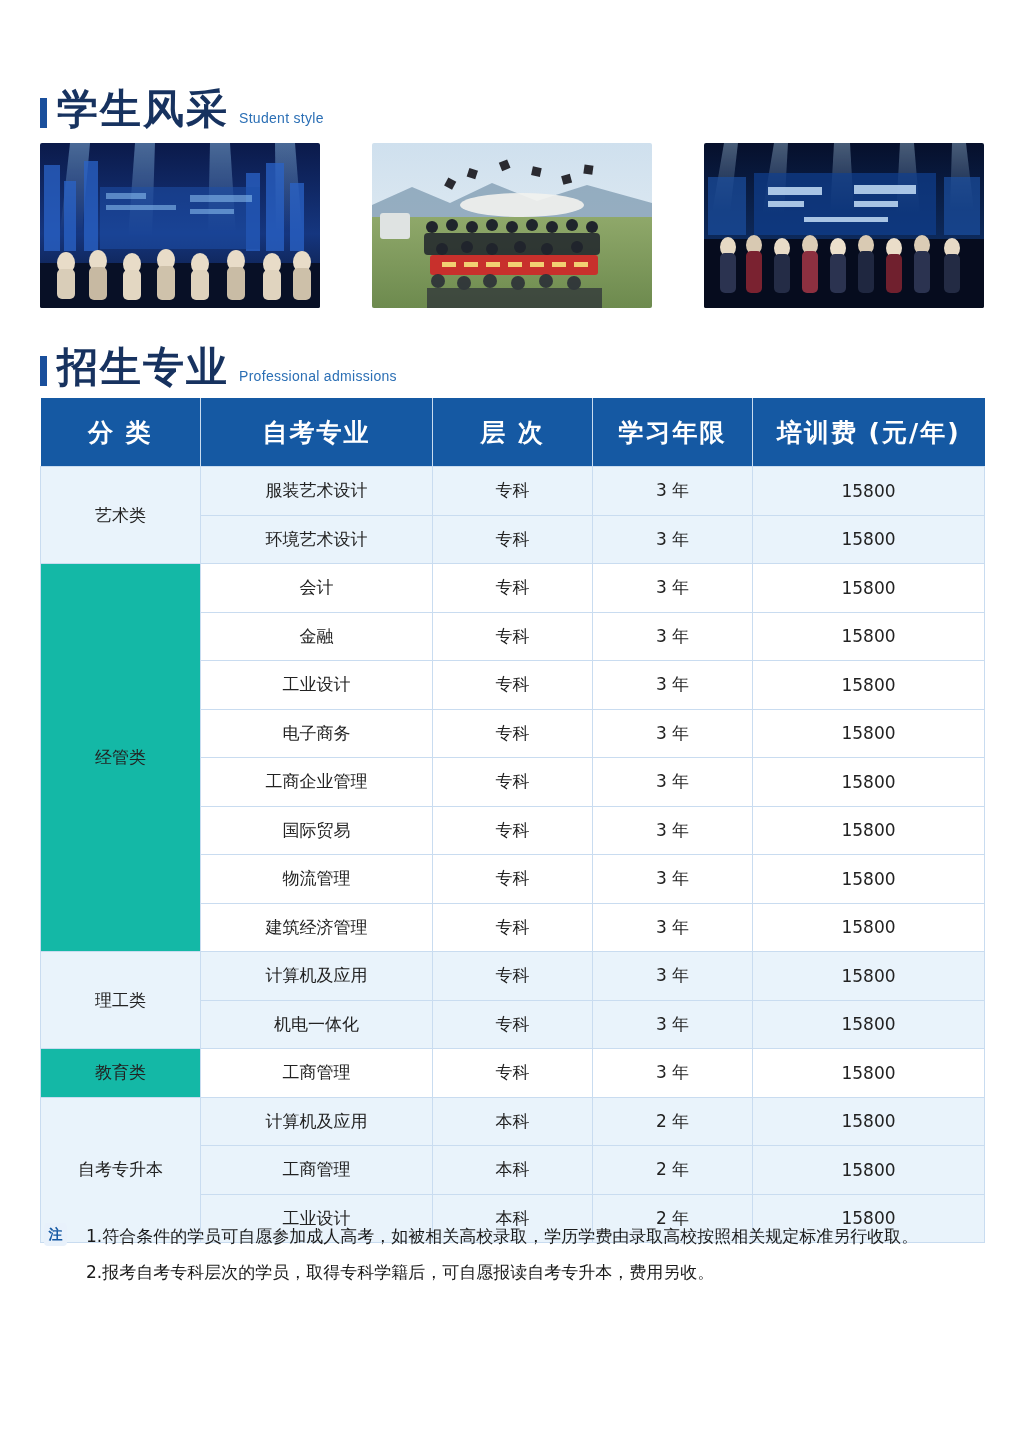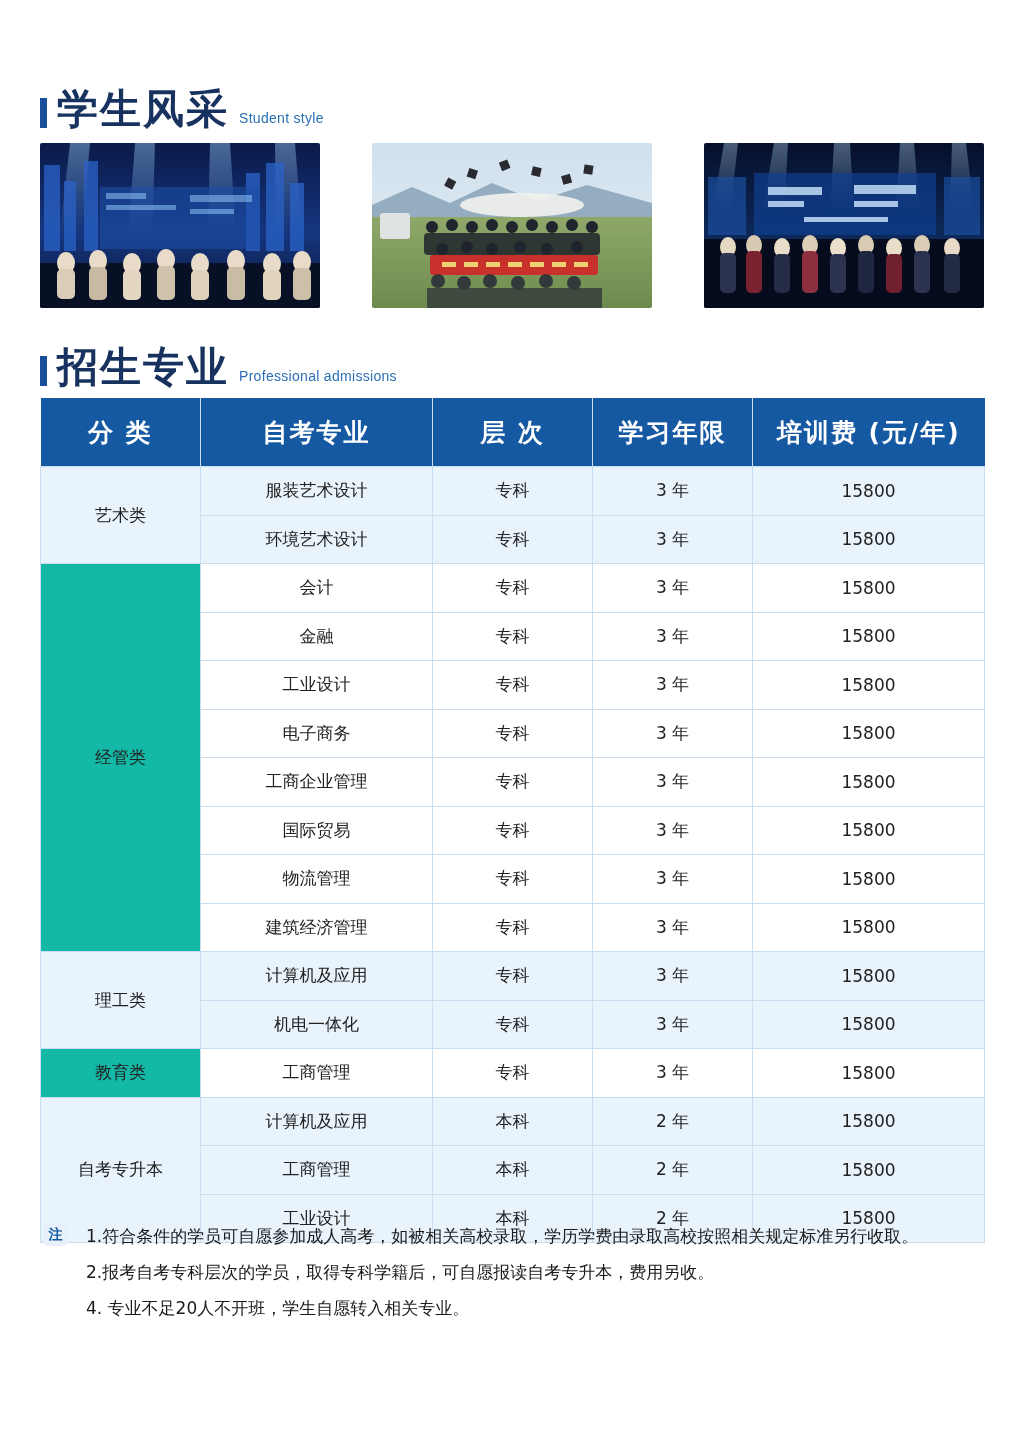--- a/index.html
+++ b/index.html
@@ -471,16 +471,15 @@
             <td>15800</td>
           </tr>
         </tbody>
     </table>
   </div>
 
   <div class="notes">
     <span class="note-badge">注</span>
     <div class="note-line">1.符合条件的学员可自愿参加成人高考，如被相关高校录取，学历学费由录取高校按照相关规定标准另行收取。</div>
     <div class="note-line">2.报考自考专科层次的学员，取得专科学籍后，可自愿报读自考专升本，费用另收。</div>
-    <div class="note-line">4. 专业不足20人不开班，学生自愿转入相关专业。</div>
   </div>
 
 </div>
 
 </body></html>

